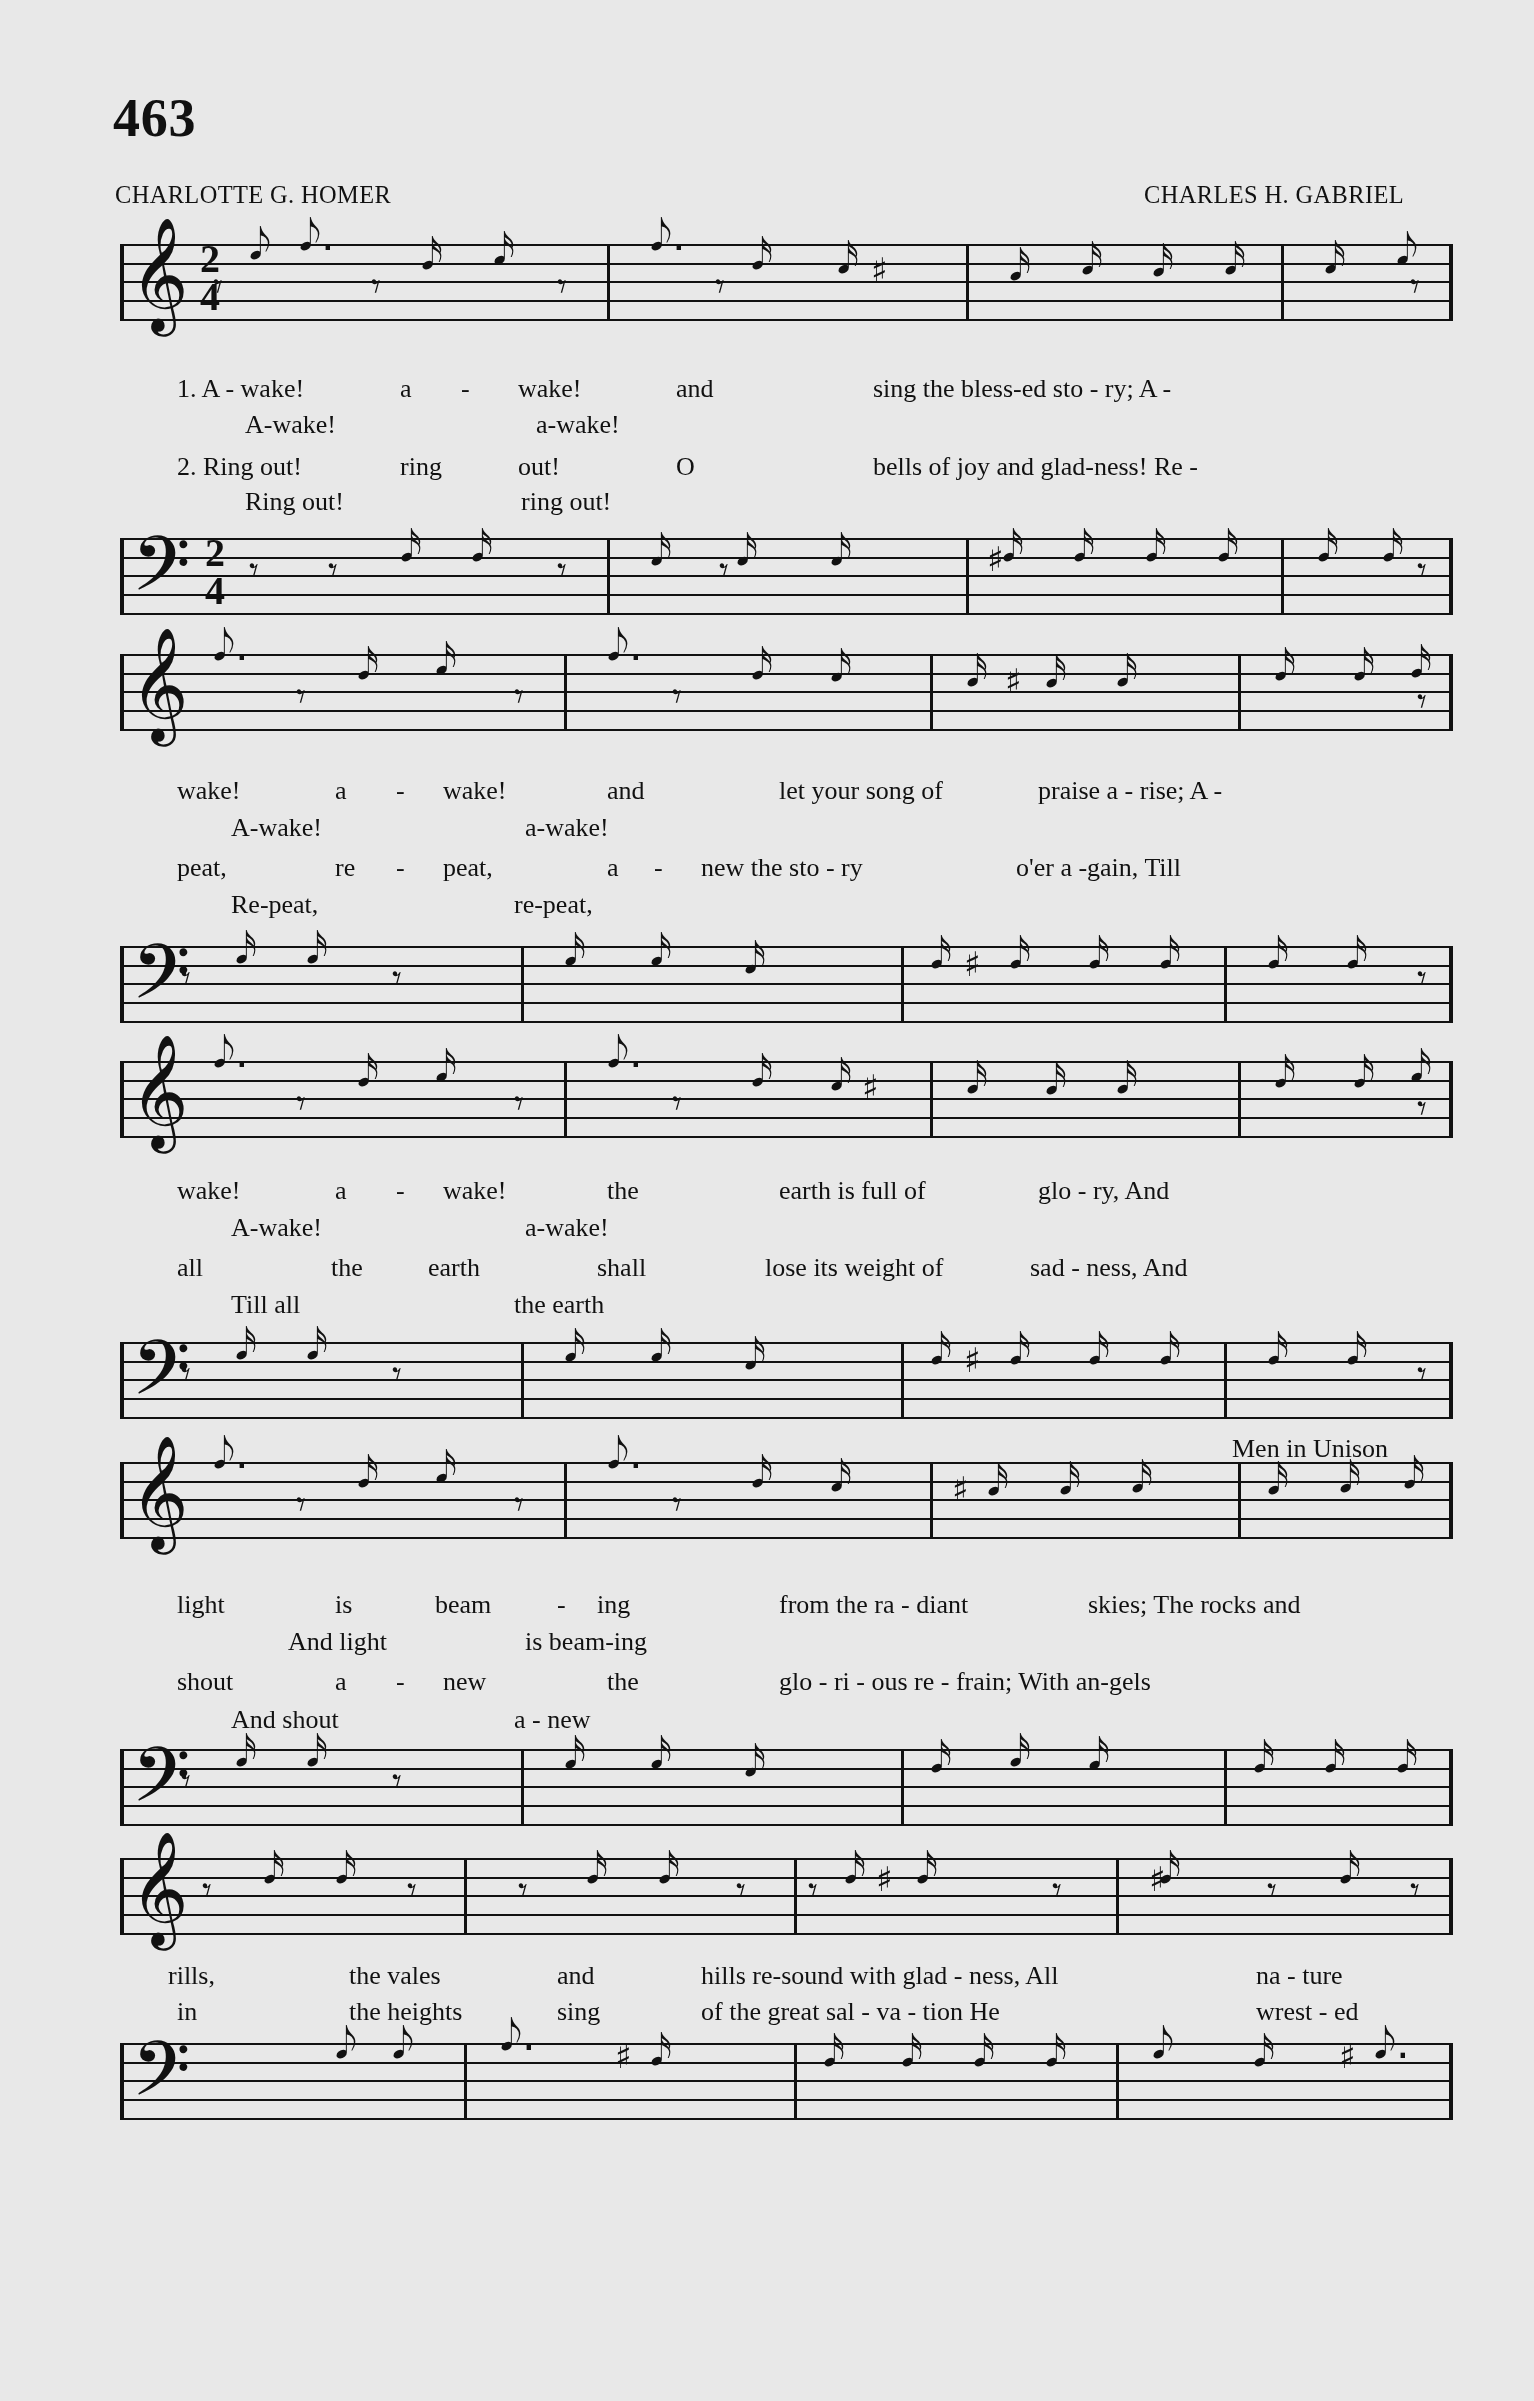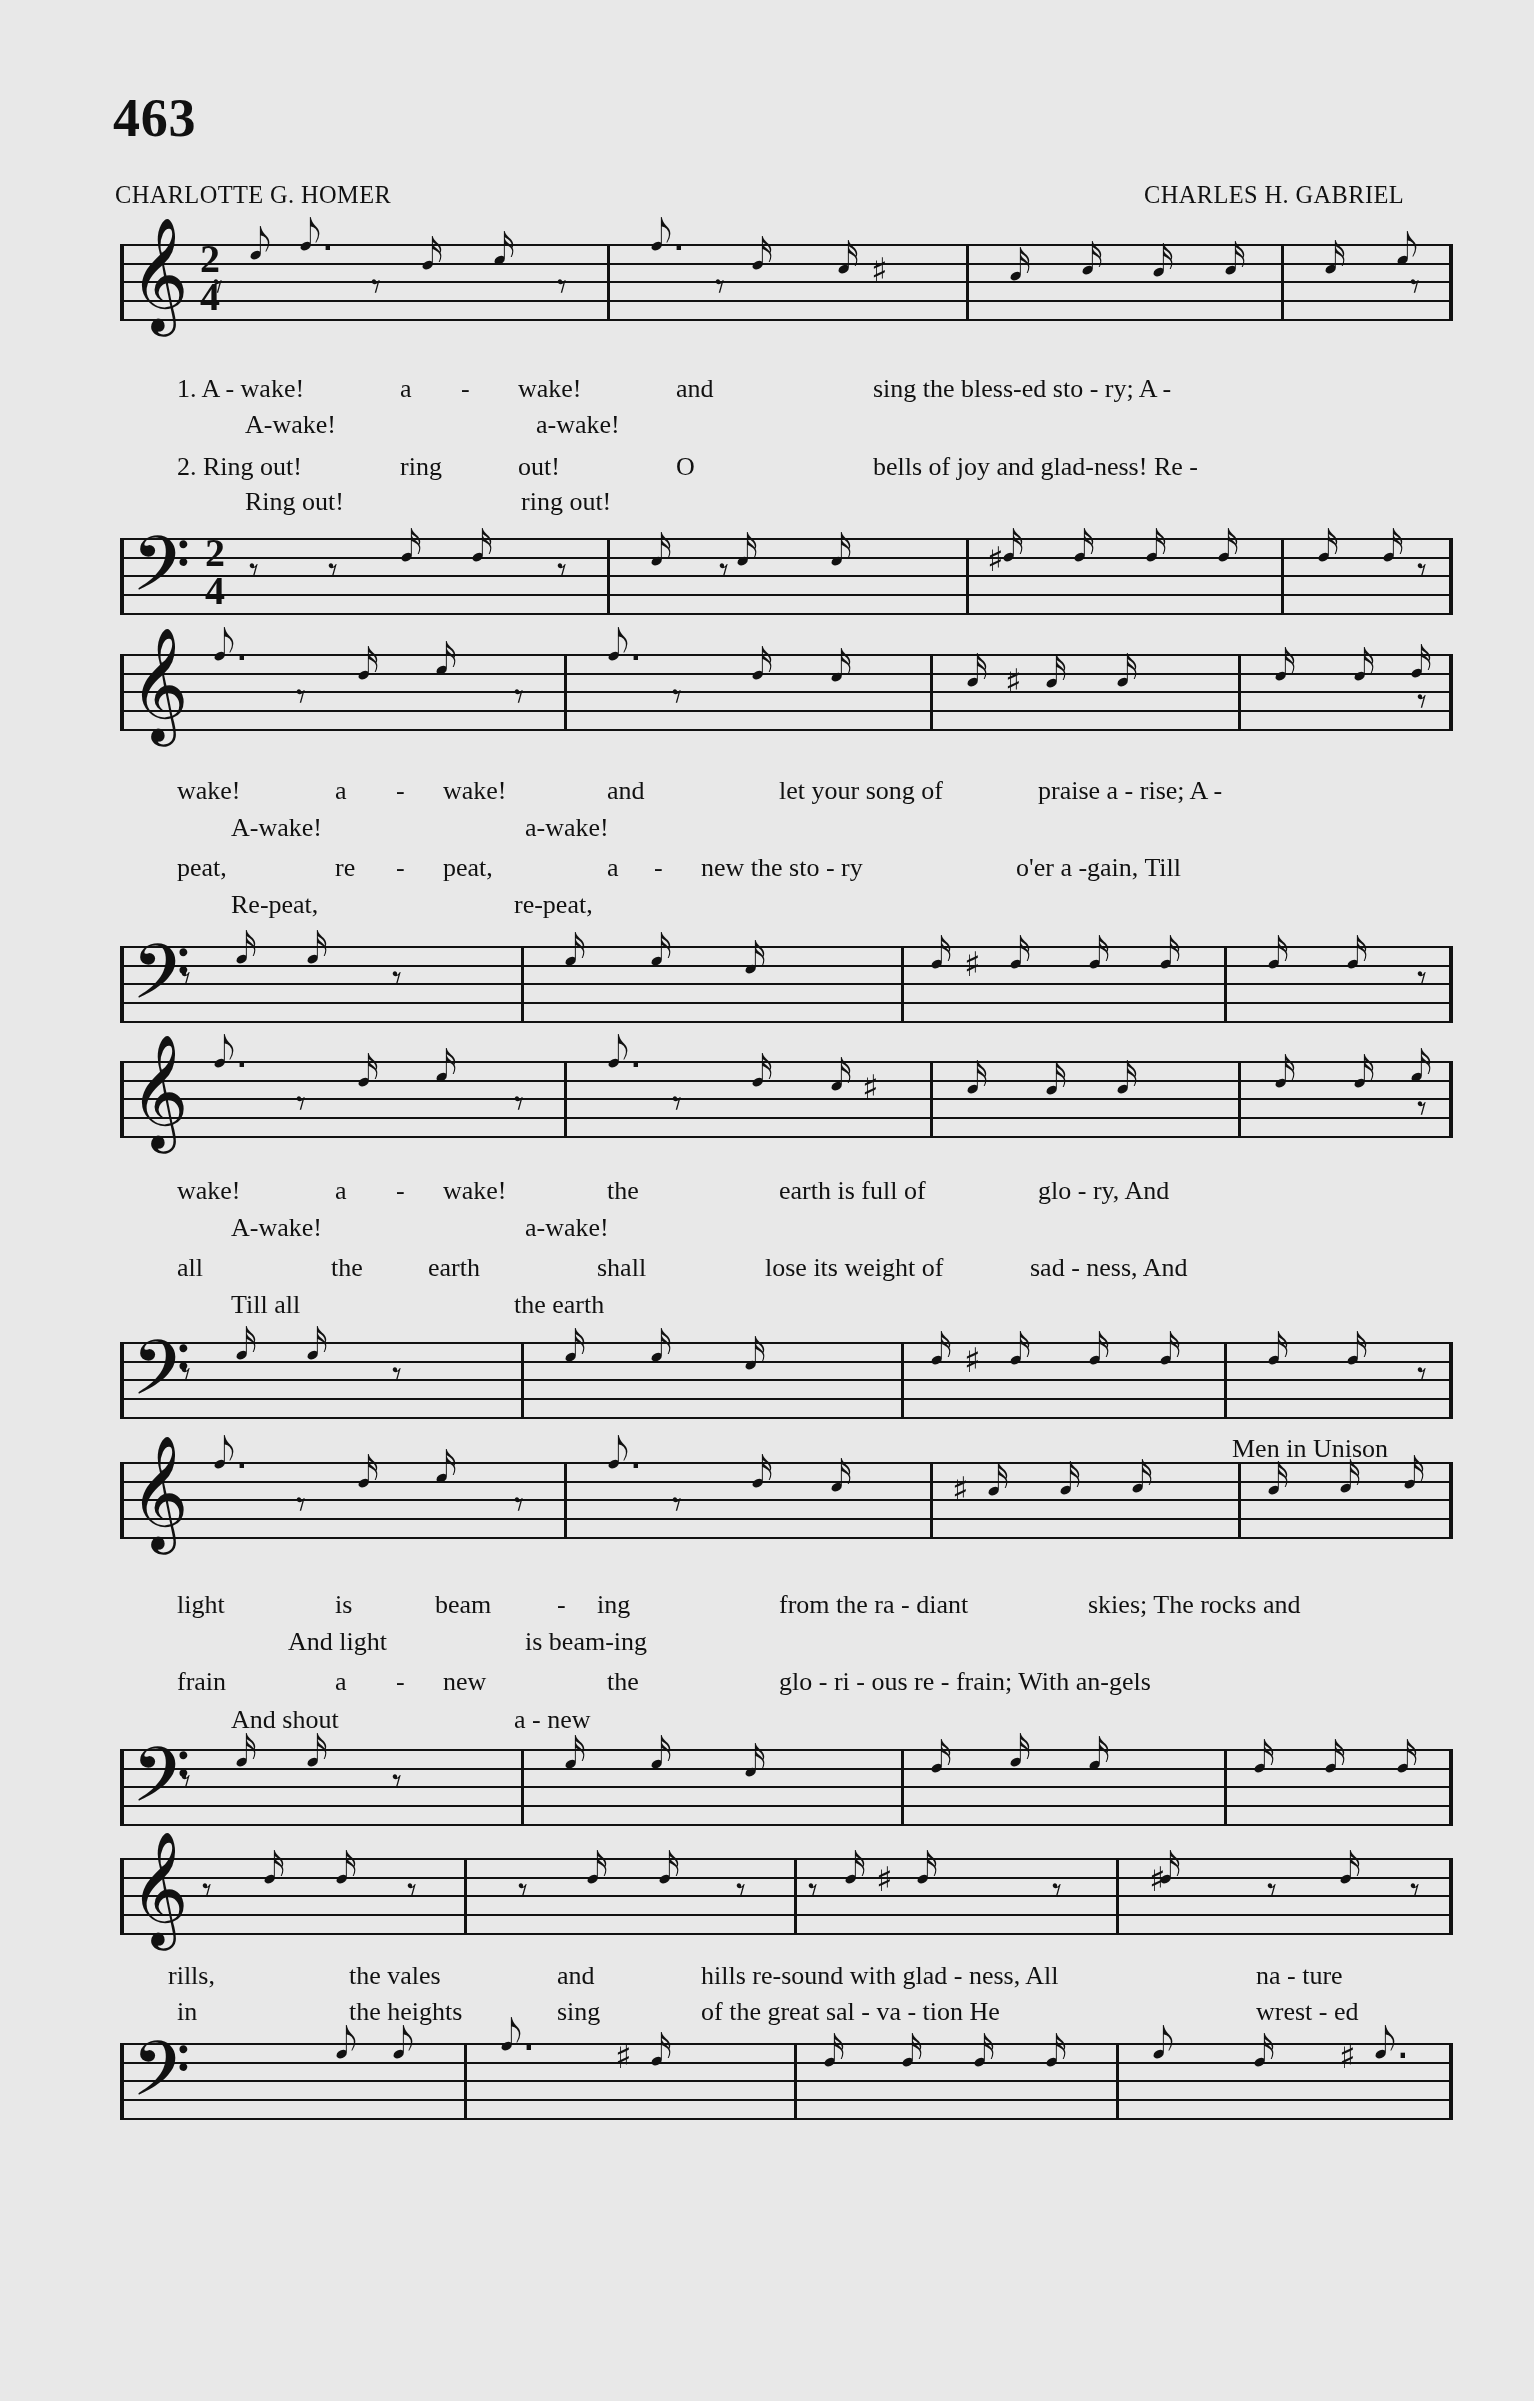--- a/index.html
+++ b/index.html
@@ -496,21 +496,21 @@
     <span class="w" style="left:437px;">-</span>
     <span class="w" style="left:477px;">ing</span>
     <span class="w" style="left:659px;">from the  ra - diant</span>
     <span class="w" style="left:968px;">skies; The rocks and</span>
   </div>
   <div class="lyric-row" style="top:1627px;">
     <span class="w" style="left:124px;margin-left:44px;">And light</span>
     <span class="w" style="left:405px;">is beam-ing</span>
   </div>
   <div class="lyric-row" style="top:1667px;">
-    <span class="w" style="left:57px;">frain</span>
+    <span class="w" style="left:57px;">shout</span>
     <span class="w" style="left:215px;">a</span>
     <span class="w" style="left:276px;">-</span>
     <span class="w" style="left:323px;">new</span>
     <span class="w" style="left:487px;">the</span>
     <span class="w" style="left:659px;">glo - ri - ous  re - frain; With an-gels</span>
   </div>
   <div class="lyric-row" style="top:1705px;">
     <span class="w" style="left:111px;">And shout</span>
     <span class="w" style="left:394px;">a - new</span>
   </div>

